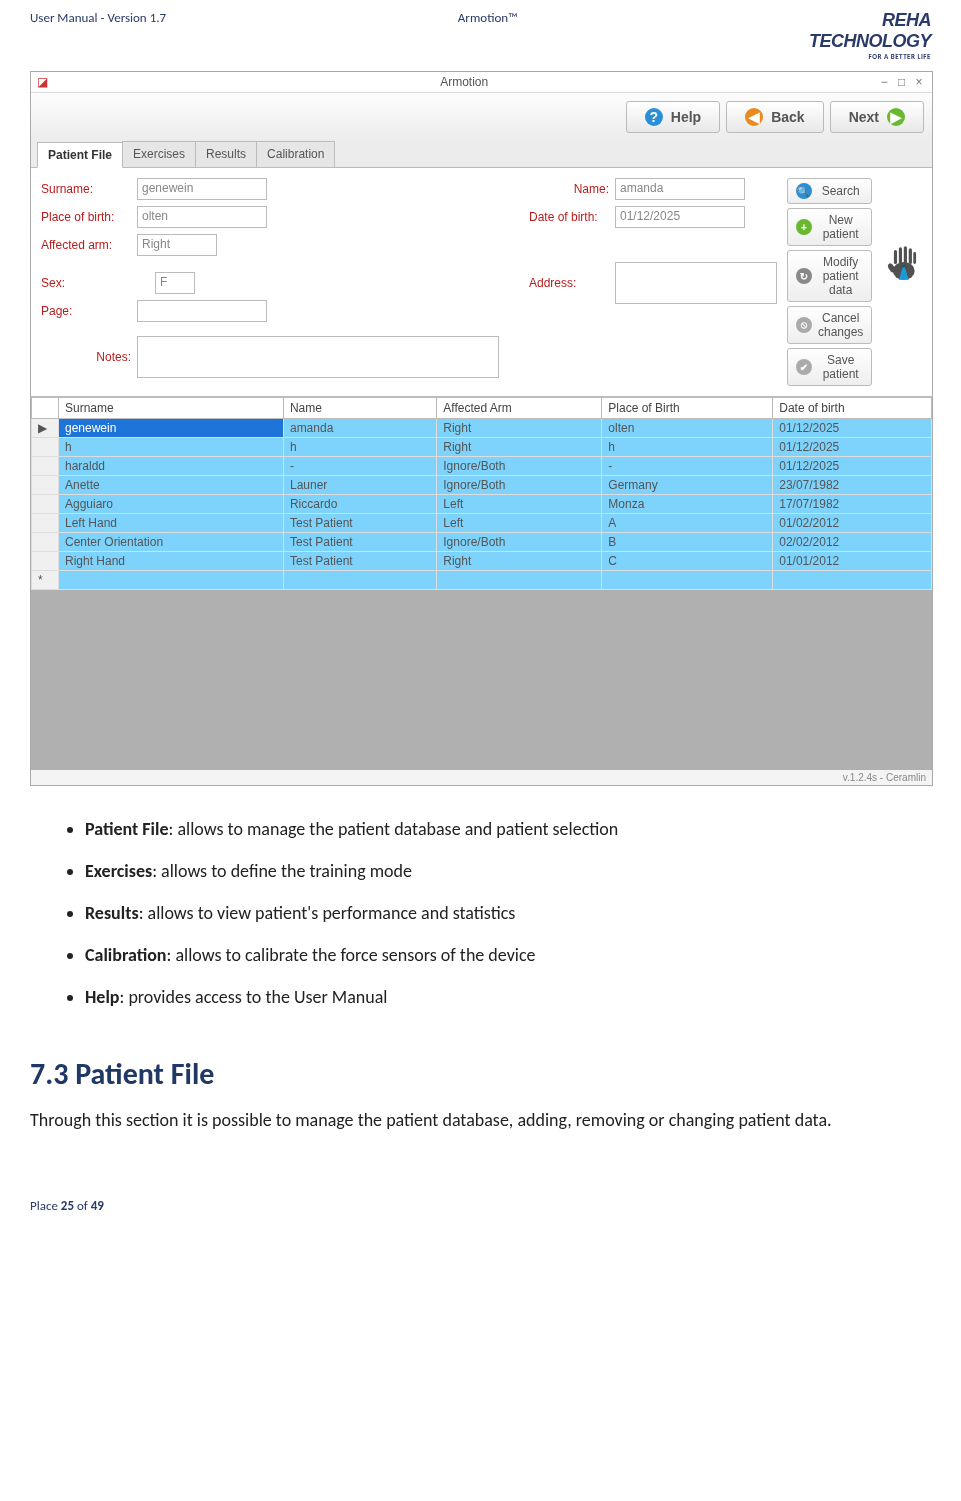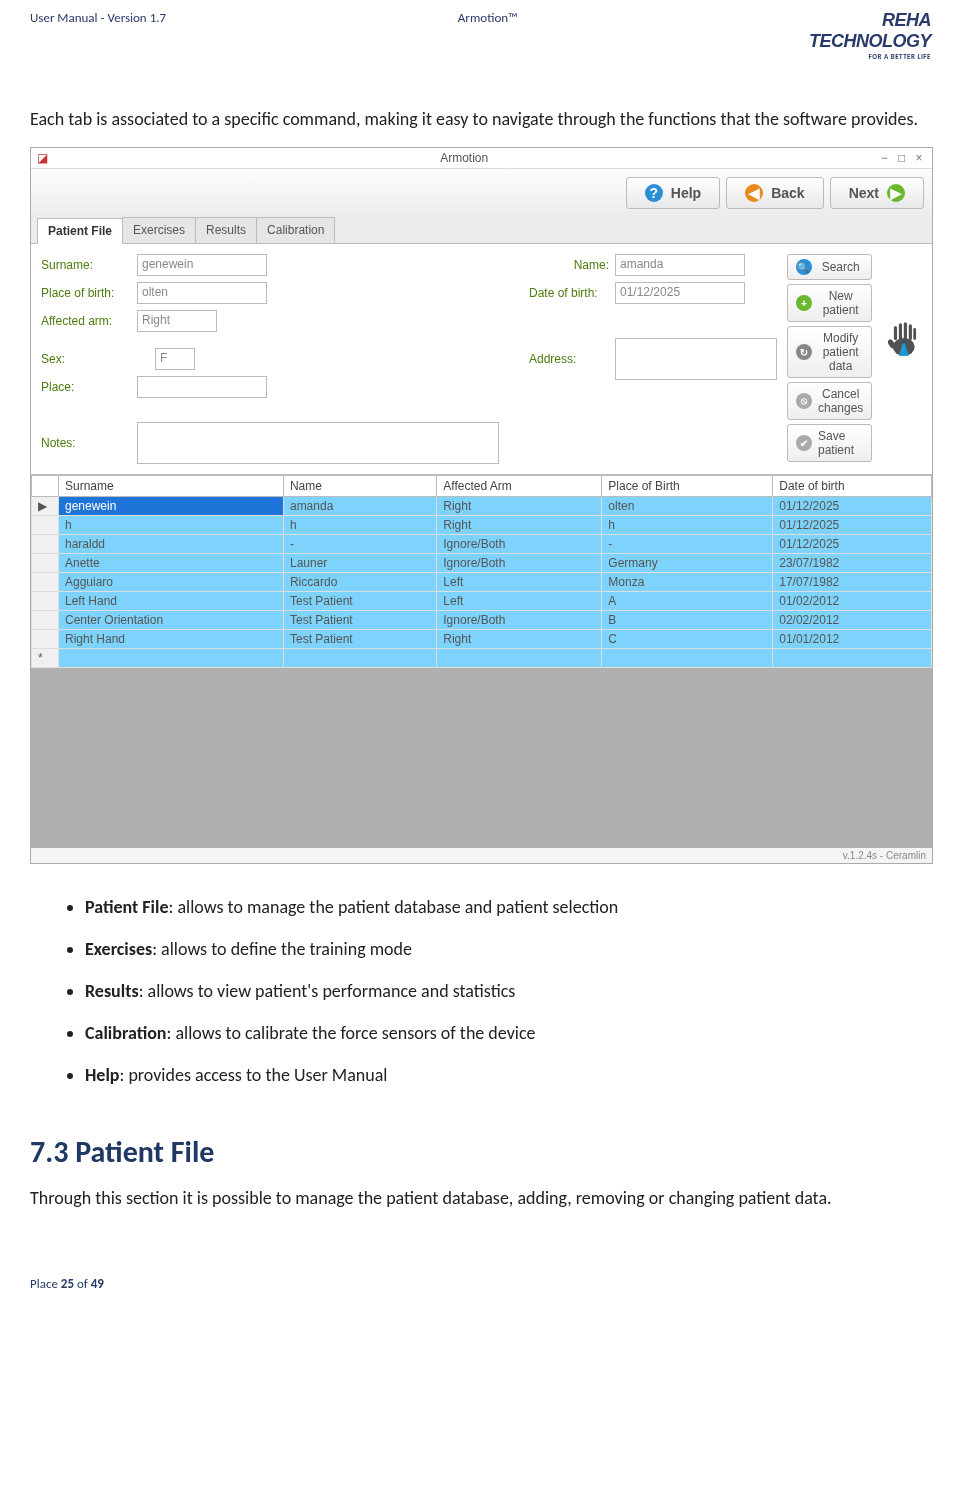--- a/index.html
+++ b/index.html
@@ -70,21 +70,21 @@
     font-size:14px; font-weight:bold; color:#555;
   }
   .icon-circle { width:18px; height:18px; border-radius:50%; display:inline-flex; align-items:center; justify-content:center; color:#fff; font-weight:bold;}
   .tabs { display:flex; background:#ececec; padding:0 6px; }
   .tab { padding:5px 10px; font-size:12px; background:#e6e6e6; border:1px solid #bbb; border-bottom:none; margin-right:-1px; color:#555;}
   .tab.active { background:#fff; font-weight:bold; color:#333; border-bottom:1px solid #fff; position:relative; top:1px;}
   .form-area { background:#fff; padding:10px; display:flex; gap:10px; border-top:1px solid #bbb;}
   .form-cols { flex:1; display:flex; gap:30px;}
   .form-col { display:flex; flex-direction:column; gap:6px; }
   .frow { display:flex; align-items:center; gap:6px;}
-  .flabel { width:90px; color:#4d7c0f;}
+  .flabel { width:90px; color:#b91c1c;}
   .finput { border:1px solid #bbb; background:#fff; padding:2px 4px; font-size:12px; color:#888; min-width:120px; height:16px;}
   .ftextarea { border:1px solid #bbb; background:#fff; min-width:160px; height:40px;}
   .side-buttons { display:flex; flex-direction:column; gap:4px; width:170px;}
   .sbtn { background:linear-gradient(#fff,#eee); border:1px solid #bbb; border-radius:3px; padding:4px 8px; display:flex; align-items:center; gap:6px; font-size:12px; justify-content:flex-start; color:#555;}
   .sbtn .icon-circle { width:16px; height:16px; font-size:10px;}
   .hand-image { width:190px; height:170px; position:relative; }
   .hand-svg { width:100%; height:100%;}
   .grid { background:#7dd3fc; border-top:1px solid #bbb; }
   table.patients { width:100%; border-collapse:collapse; font-size:12px;}
   table.patients th { background:#fff; border:1px solid #bbb; padding:3px 6px; text-align:left; color:#444; font-weight:normal;}
@@ -110,21 +110,20 @@
 
   <div class="doc-header">
     <div>User Manual - Version 1.7</div>
     <div class="center">Armotion™</div>
     <div class="logo">
       <div class="line1"><span class="reha">REHA</span><br><span>TECHNOLOGY</span></div>
       <div class="line2">FOR A BETTER LIFE</div>
     </div>
   </div>
 
-  <div class="body-text">Each tab is associated to a specific command, making it easy to navigate through the functions that the software provides.</div>
 
   <div class="screenshot">
     <div class="ss-title">
       <span style="width:14px;display:inline-block;color:#c33;">◪</span>
       <span class="center">Armotion</span>
       <span class="ss-controls">
         <span>−</span>
         <span>□</span>
         <span>×</span>
       </span>
@@ -165,24 +164,24 @@
             </div>
           <div class="frow">
               <span class="flabel">Affected arm:</span>
               <span class="finput" style="min-width:70px;">Right</span>
             </div>
           <div class="frow" style="margin-top:10px;gap:24px;">
               <span class="flabel">Sex:</span>
               <span class="finput" style="min-width:30px;">F</span>
             </div>
           <div class="frow">
-              <span class="flabel">Place:</span>
+              <span class="flabel">Page:</span>
               <span class="finput"></span>
             </div>
-          <div class="frow" style="margin-top:18px;">
+          <div class="frow" style="margin-top:8px;text-align:right;">
               <span class="flabel">Notes:</span>
               <span class="ftextarea" style="min-width:360px;"></span>
             </div>
         </div>
         <div class="form-col">
           <div class="frow">
               <span class="flabel" style="width:80px;text-align:right;">Name:</span>
               <span class="finput">amanda</span>
             </div>
           <div class="frow">
@@ -208,21 +207,21 @@
         <div class="sbtn">
             <span class="icon-circle" style="background:#888;">↻</span>
             <span style="flex:1;text-align:center;">Modify patient data</span>
           </div>
         <div class="sbtn">
             <span class="icon-circle" style="background:#aaa;">⦸</span>
             <span style="flex:1;text-align:center;">Cancel changes</span>
           </div>
         <div class="sbtn">
             <span class="icon-circle" style="background:#aaa;">✔</span>
-            <span style="flex:1;">Save patient</span>
+            <span style="flex:1;text-align:center;">Save patient</span>
           </div>
       </div>
       <div class="hand-image">
         <svg class="hand-svg" viewBox="0 0 200 180">
           <g fill="#333" opacity="0.85">
             <ellipse cx="110" cy="130" rx="55" ry="45"></ellipse>
             <rect x="60" y="25" width="16" height="70" rx="8"></rect>
             <rect x="85" y="10" width="16" height="85" rx="8"></rect>
             <rect x="110" y="5" width="16" height="90" rx="8"></rect>
             <rect x="135" y="15" width="16" height="80" rx="8"></rect>

